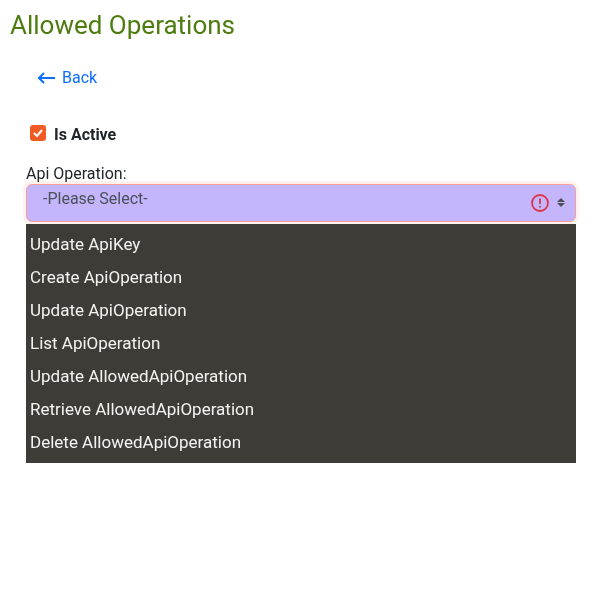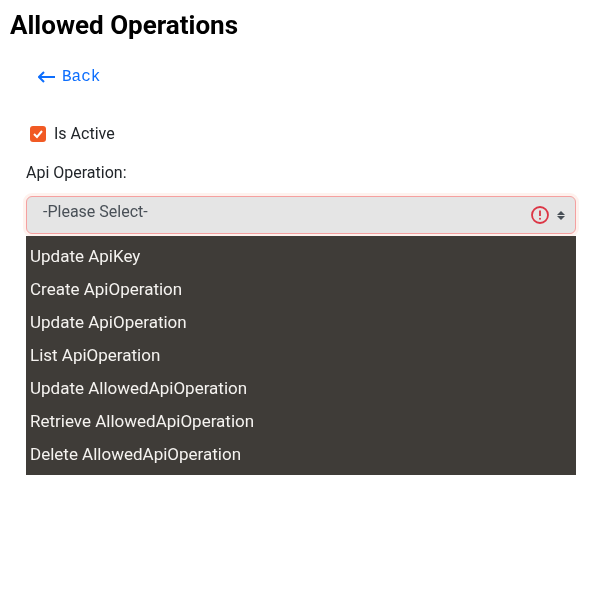--- a/index.html
+++ b/index.html
@@ -6,75 +6,74 @@
     body {
       font-family: -apple-system, BlinkMacSystemFont, "Segoe UI", Roboto, Arial, sans-serif;
       background: #fff;
       color: #212529;
       width: 602px;
       height: 608px;
       overflow: hidden;
     }
     .page-title {
       font-size: 26px;
-      font-weight: 700;
+      font-weight: 400;
       padding: 10px 10px 6px 10px;
-      color: #000000;
+      color: #4d7c0f;
     }
     .back-link {
       display: inline-flex;
       align-items: center;
       color: #0d6efd;
       text-decoration: none;
       font-size: 16px;
       margin: 22px 0 0 38px;
       cursor: pointer;
-      font-family: Liberation Mono, monospace;
     }
     .back-link svg { margin-right: 6px; }
     .form-area {
       padding: 36px 26px 0 26px;
     }
     .checkbox-row {
       display: flex;
-      align-items: center;
       margin-bottom: 20px;
       margin-left: 4px;
+      font-weight: bold;
     }
     .checkbox {
       width: 16px;
       height: 16px;
       border-radius: 3px;
       background: #f15a24;
       display: inline-flex;
       align-items: center;
       justify-content: center;
       margin-right: 8px;
       cursor: pointer;
     }
     .checkbox svg { display: block; }
     .checkbox-label {
       font-size: 16px;
       color: #212529;
     }
     .field-label {
       font-size: 16px;
       color: #212529;
-      margin-bottom: 14px;
+      margin-bottom: 1px;
       display: block;
     }
     .select-wrap {
       position: relative;
     }
     .select-box {
       width: 100%;
       height: 38px;
       border: 1px solid #f5a0a0;
       border-radius: 6px;
-      background: #e5e5e5;
+      background: #c4b5fd;
       display: flex;
       align-items: center;
       padding: 0 50px 8px 16px;
       font-size: 16px;
       color: #495057;
       cursor: pointer;
       position: relative;
       box-shadow: 0 0 0 3px rgba(241,90,36,0.08);
     }
     .select-right {

